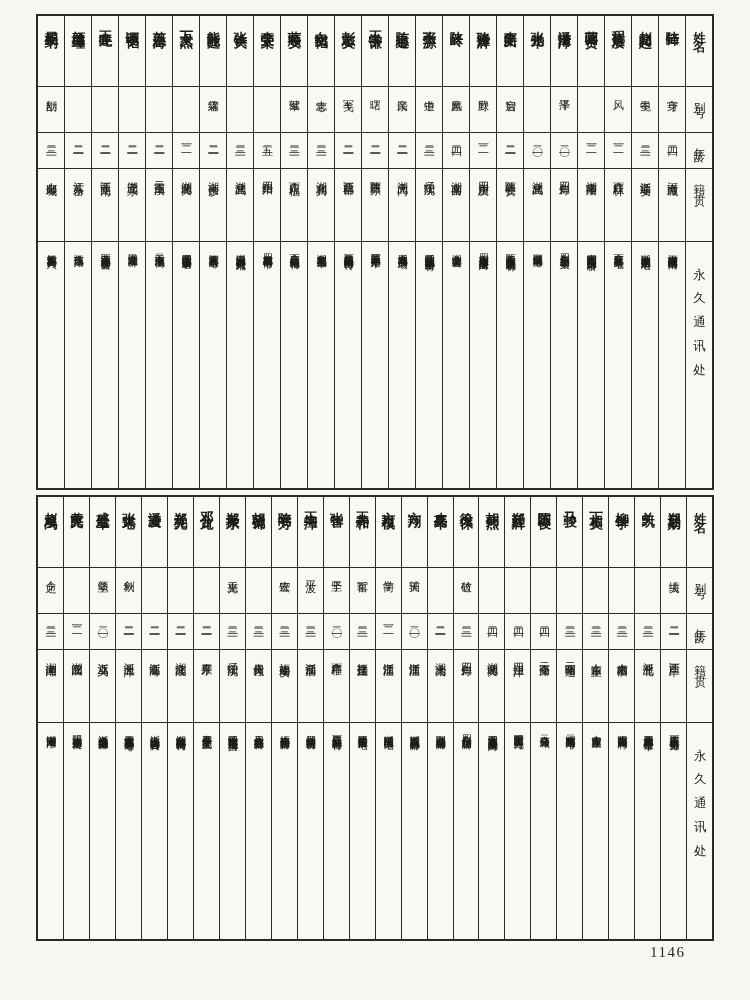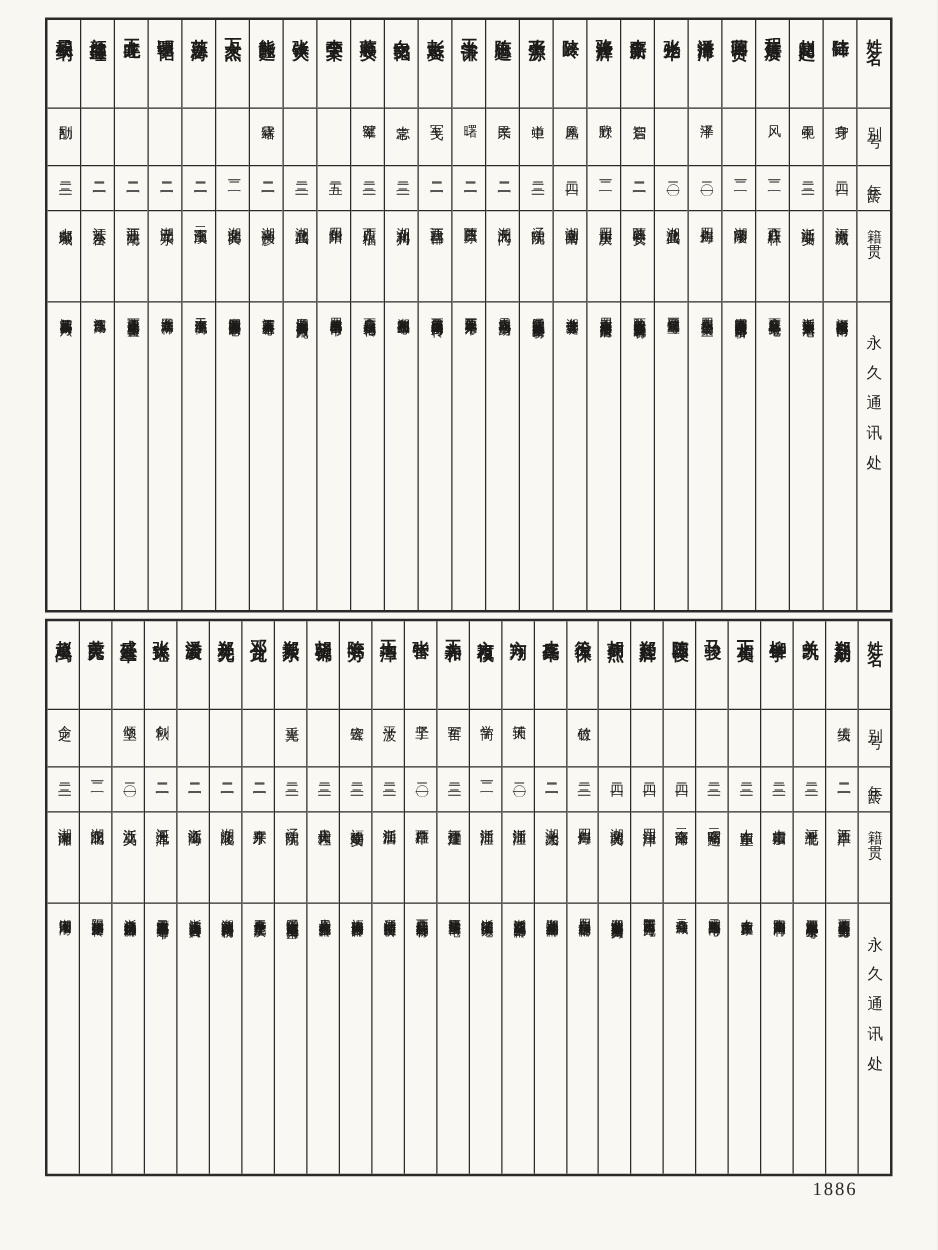--- a/index.html
+++ b/index.html
@@ -927,14 +927,14 @@
           <span class="vtext h-age">年龄</span>
         </div>
         <div class="cell cell-origin">
           <span class="vtext h-origin">籍贯</span>
         </div>
         <div class="cell cell-addr">
           <span class="vtext h-address">永久通讯处</span>
         </div>
       </div>
     </div>
-  <div class="page-number">1886</div>
+  <div class="page-number">1146</div>
 </div>
 
 </body></html>

